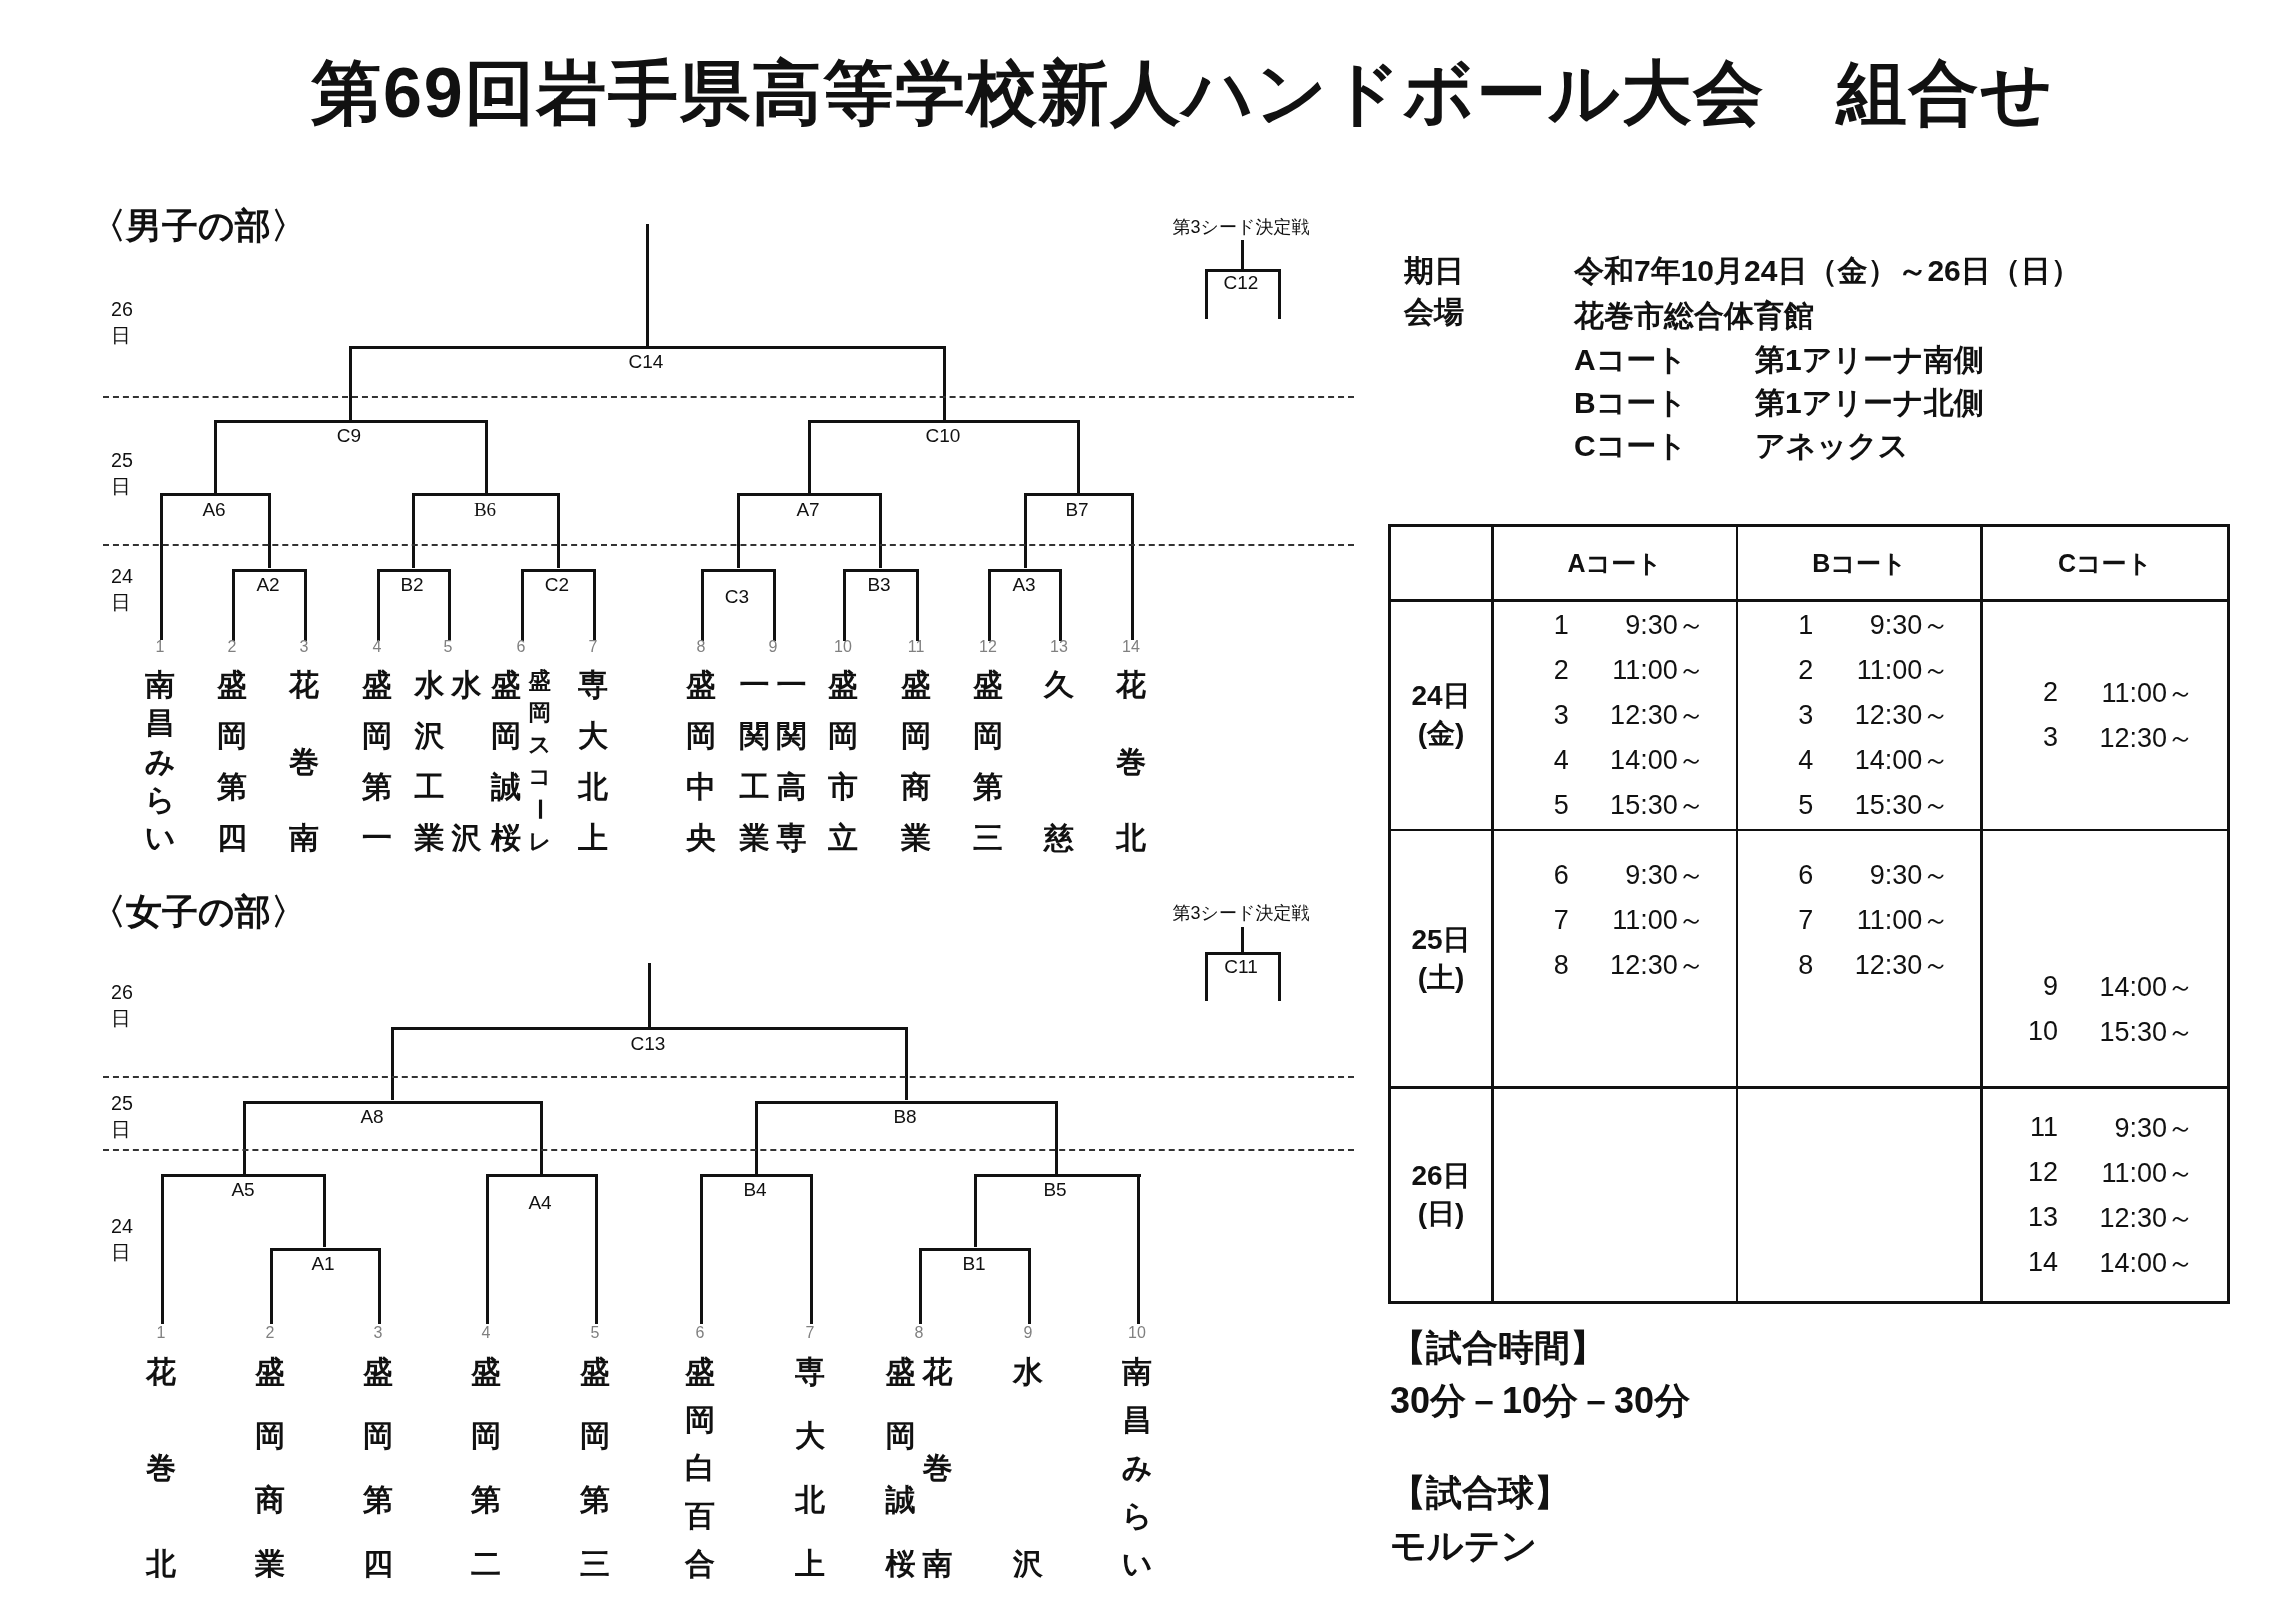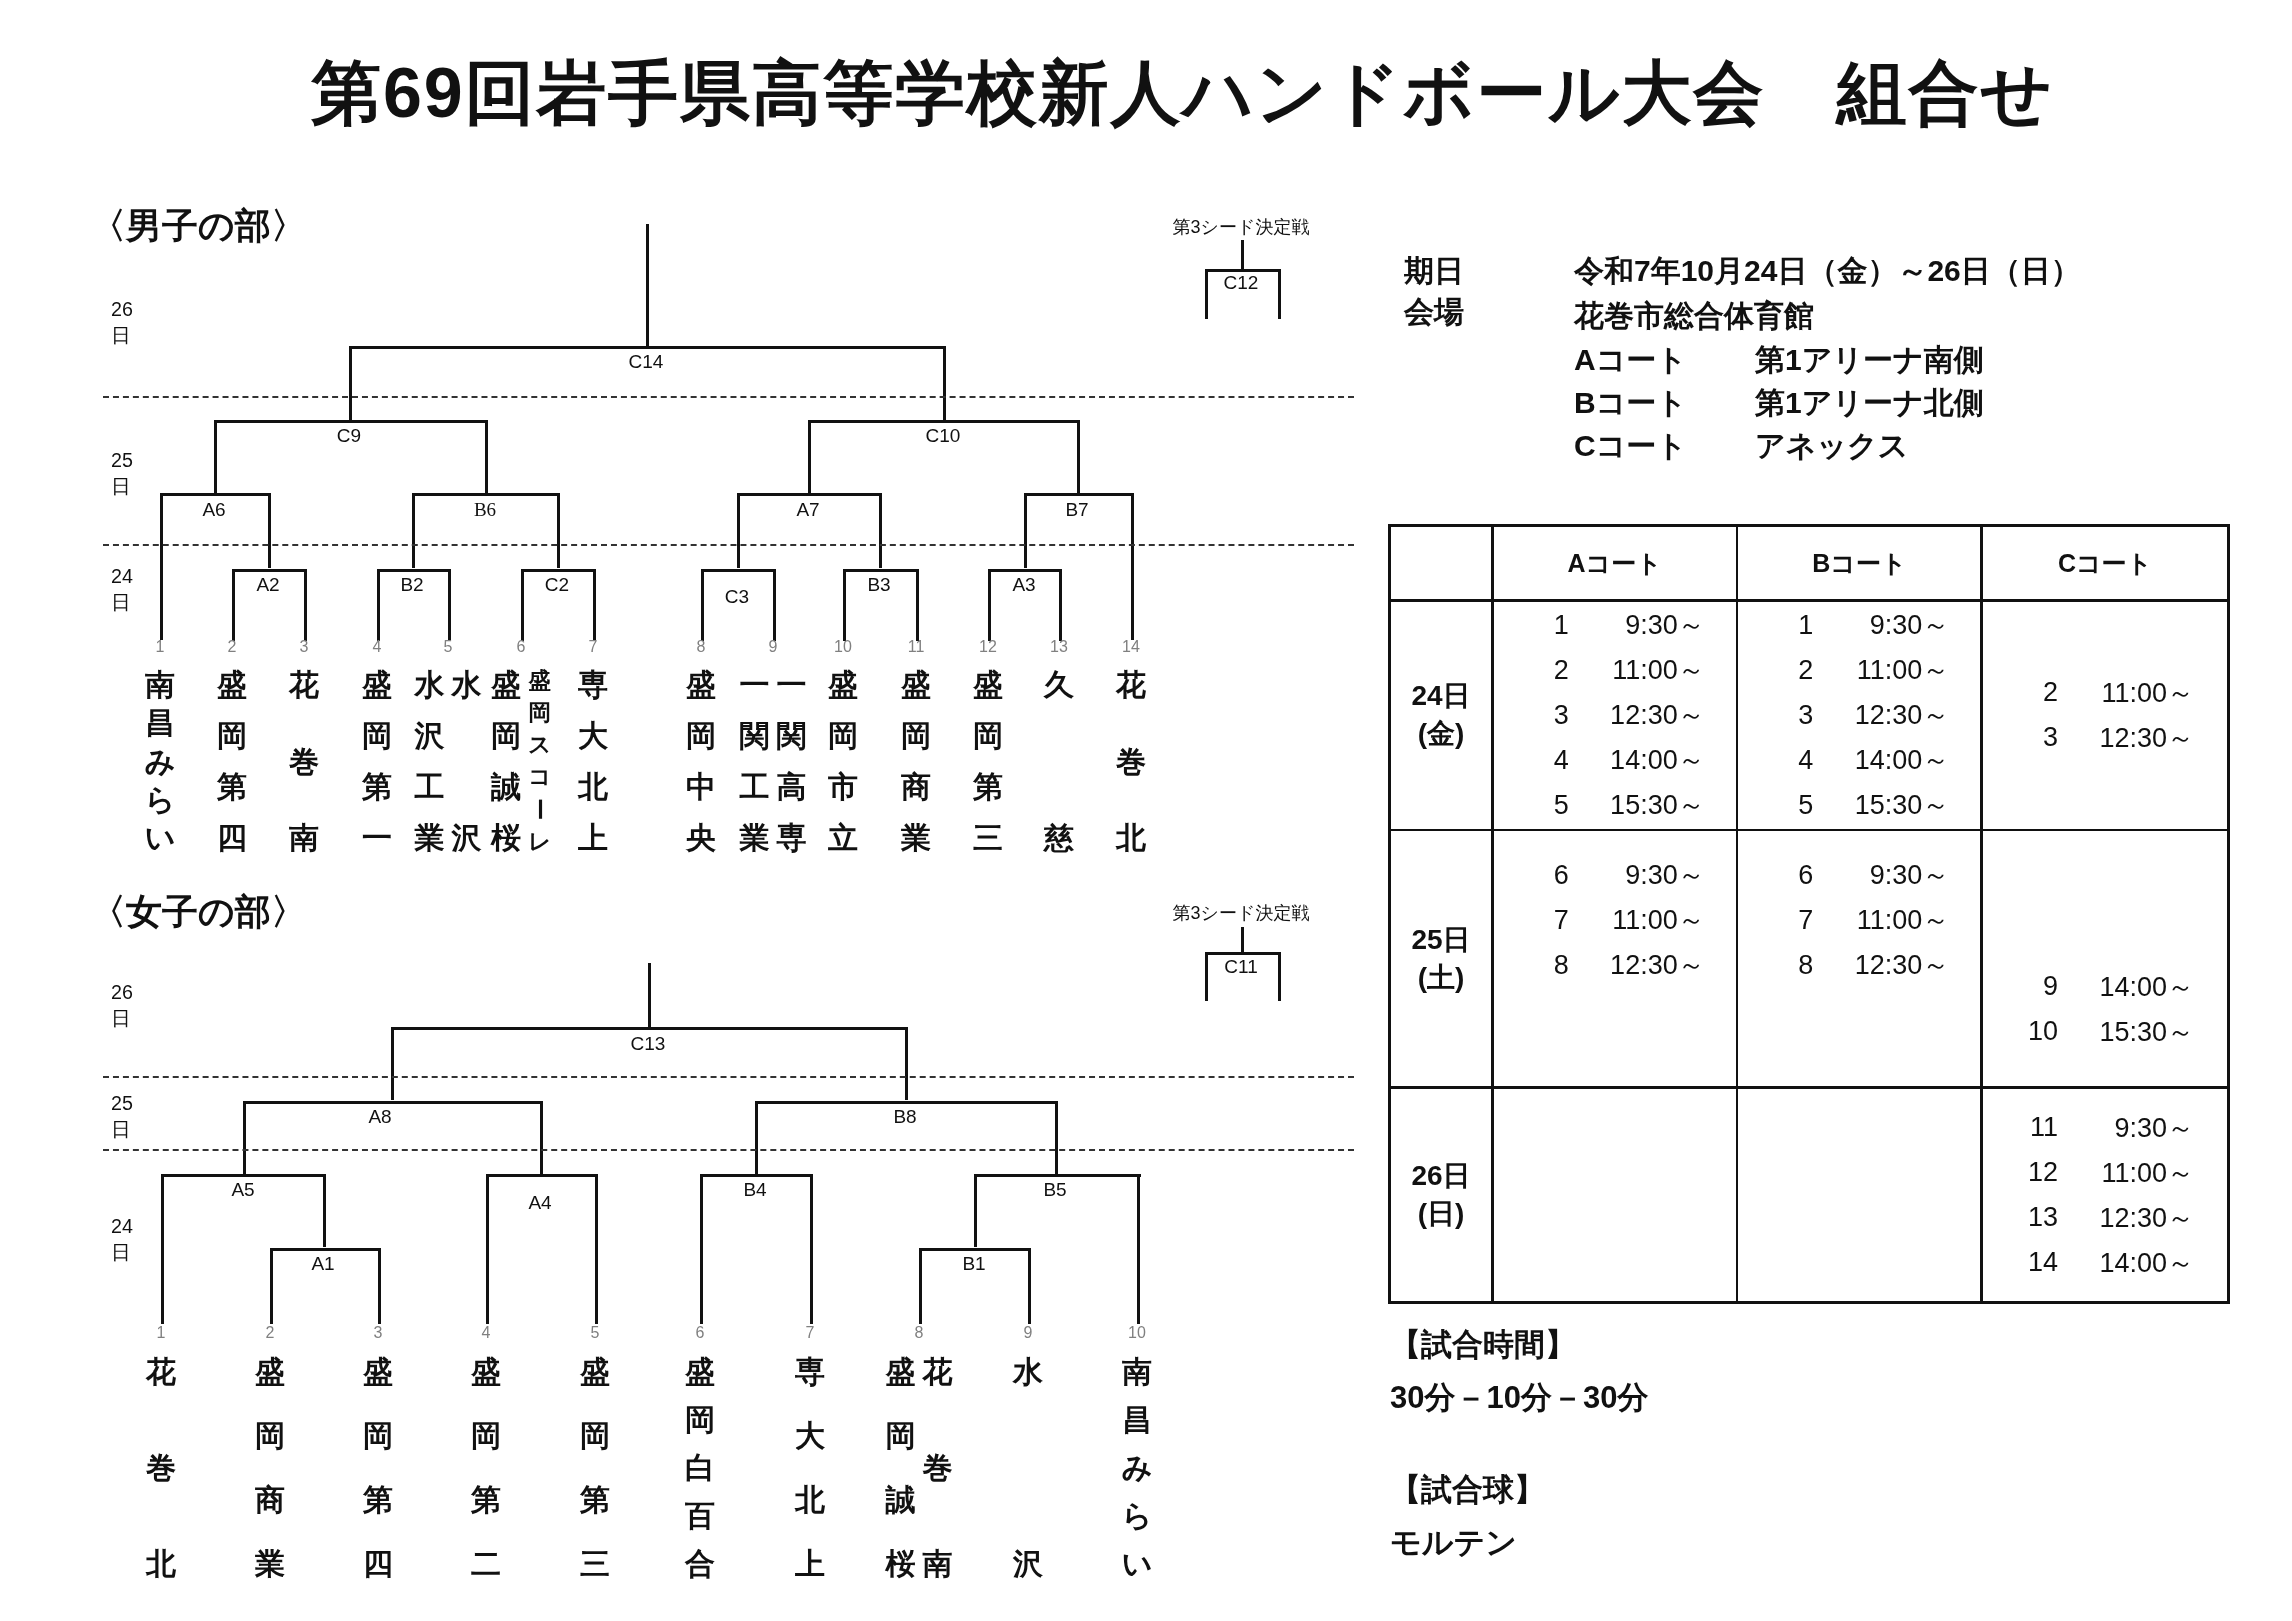--- a/index.html
+++ b/index.html
@@ -13,21 +13,21 @@
   .daylbl{position:absolute;width:32px;font-size:19.7px;line-height:1.3;word-break:break-all;color:#111;}
   .match-label{position:absolute;transform:translateX(-50%);font-size:19px;white-space:nowrap;color:#111;}
   .seednote{position:absolute;transform:translateX(-50%);font-size:18px;white-space:nowrap;color:#111;}
   .tnum{position:absolute;transform:translateX(-50%);font-size:16px;color:#808080;}
   .team{position:absolute;display:flex;flex-direction:row;justify-content:center;gap:7.2px;transform:translateX(-50%);}
   .tcol{display:flex;flex-direction:column;justify-content:space-between;align-items:center;
         font-size:30px;font-weight:600;line-height:1;}
   .tcol.small{font-size:22.4px;}
   .tcol span.rot{transform:rotate(90deg);}
   .inf{position:absolute;font-size:30px;font-weight:600;white-space:nowrap;}
-  .note{position:absolute;font-size:31px;font-weight:600;white-space:nowrap;}
+  .note{position:absolute;font-size:36px;font-weight:600;white-space:nowrap;}
   .sched{position:absolute;left:1388px;top:524px;display:grid;
          grid-template-columns:100px 242px 242px 244px;
          grid-template-rows:72px 227px 255px 212px;
          background:#111;border:3.6px solid #111;grid-gap:2.7px;}
   .sched>div{background:#fff;}
   .hcell{display:flex;align-items:center;justify-content:center;font-size:25px;font-weight:600;}
   .dcell{display:flex;flex-direction:column;align-items:center;justify-content:center;
          font-size:28px;font-weight:600;line-height:1.35;}
   .games{display:flex;flex-direction:column;padding-left:34px;box-sizing:border-box;}
   .games.center{justify-content:center;}
@@ -283,21 +283,21 @@
       <div class="bl" style="left: 378px; top: 1248px; width: 2.7px; height: 76px;"></div>
       <div class="bl" style="left: 919px; top: 1248px; width: 2.7px; height: 76px;"></div>
       <div class="bl" style="left: 1028px; top: 1248px; width: 2.7px; height: 76px;"></div>
       <div class="bl" style="left: 1241px; top: 927px; width: 2.7px; height: 25px;"></div>
       <div class="bl" style="left: 1205px; top: 952px; width: 76px; height: 2.7px;"></div>
       <div class="bl" style="left: 1205px; top: 952px; width: 2.7px; height: 49px;"></div>
       <div class="bl" style="left: 1278px; top: 952px; width: 2.7px; height: 49px;"></div>
       <div class="dash" style="left: 103px; top: 1076px; width: 1251px;"></div>
       <div class="dash" style="left: 103px; top: 1149px; width: 1251px;"></div>
       <div class="match-label" style="left: 648px; top: 1033px;">C13</div>
-      <div class="match-label" style="left: 380px; top: 1106px;">A8</div>
+      <div class="match-label" style="left: 372px; top: 1106px;">A8</div>
       <div class="match-label" style="left: 905px; top: 1106px;">B8</div>
       <div class="match-label" style="left: 243px; top: 1179px;">A5</div>
       <div class="match-label" style="left: 540px; top: 1192px;">A4</div>
       <div class="match-label" style="left: 755px; top: 1179px;">B4</div>
       <div class="match-label" style="left: 1055px; top: 1179px;">B5</div>
       <div class="match-label" style="left: 323px; top: 1253px;">A1</div>
       <div class="match-label" style="left: 974px; top: 1253px;">B1</div>
       <div class="match-label" style="left: 1241px; top: 956px;">C11</div>
       <div class="seednote" style="left: 1241px; top: 901px;">第3シード決定戦</div>
       <div class="daylbl" style="left: 111px; top: 980px;">26日</div>

